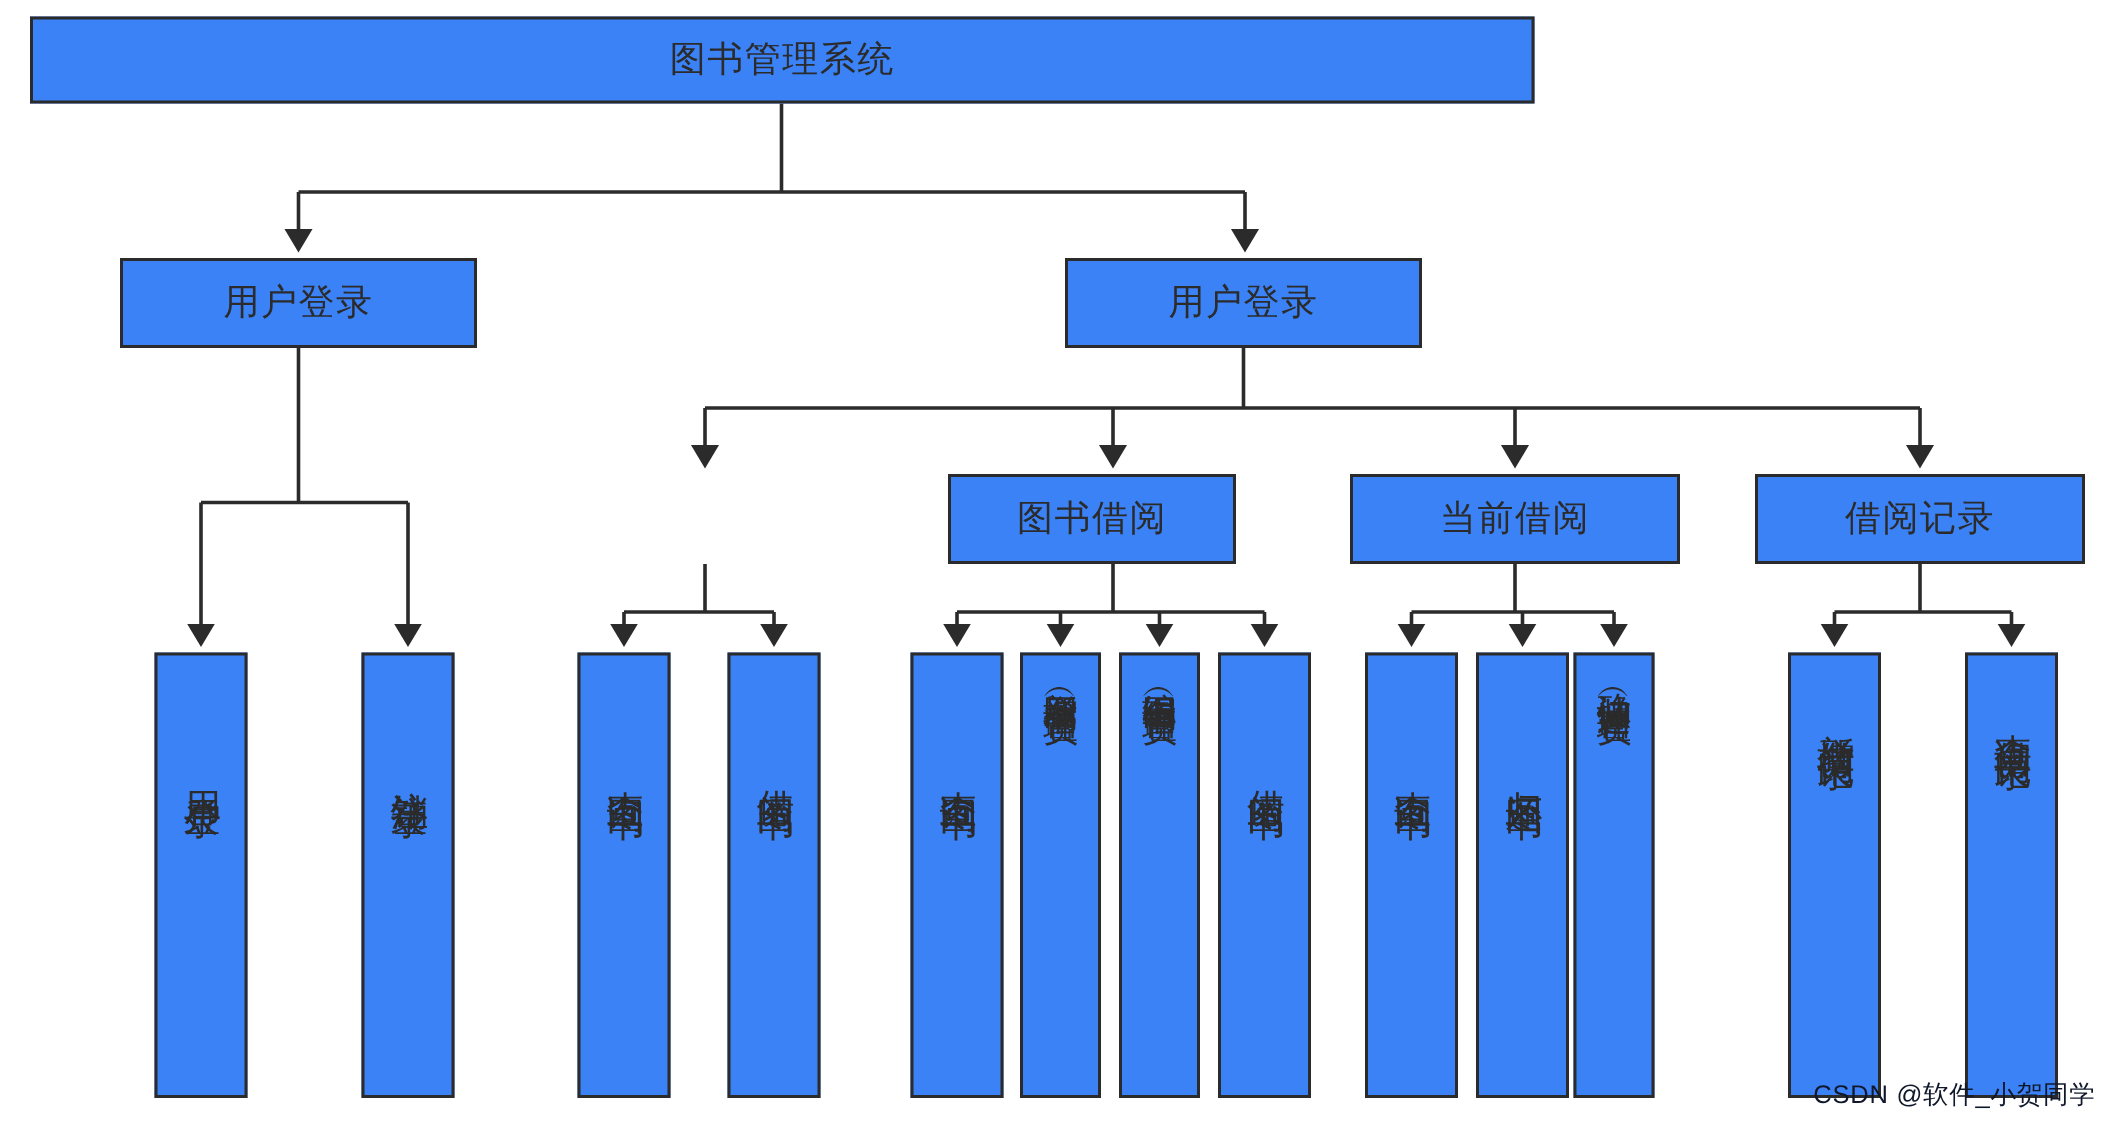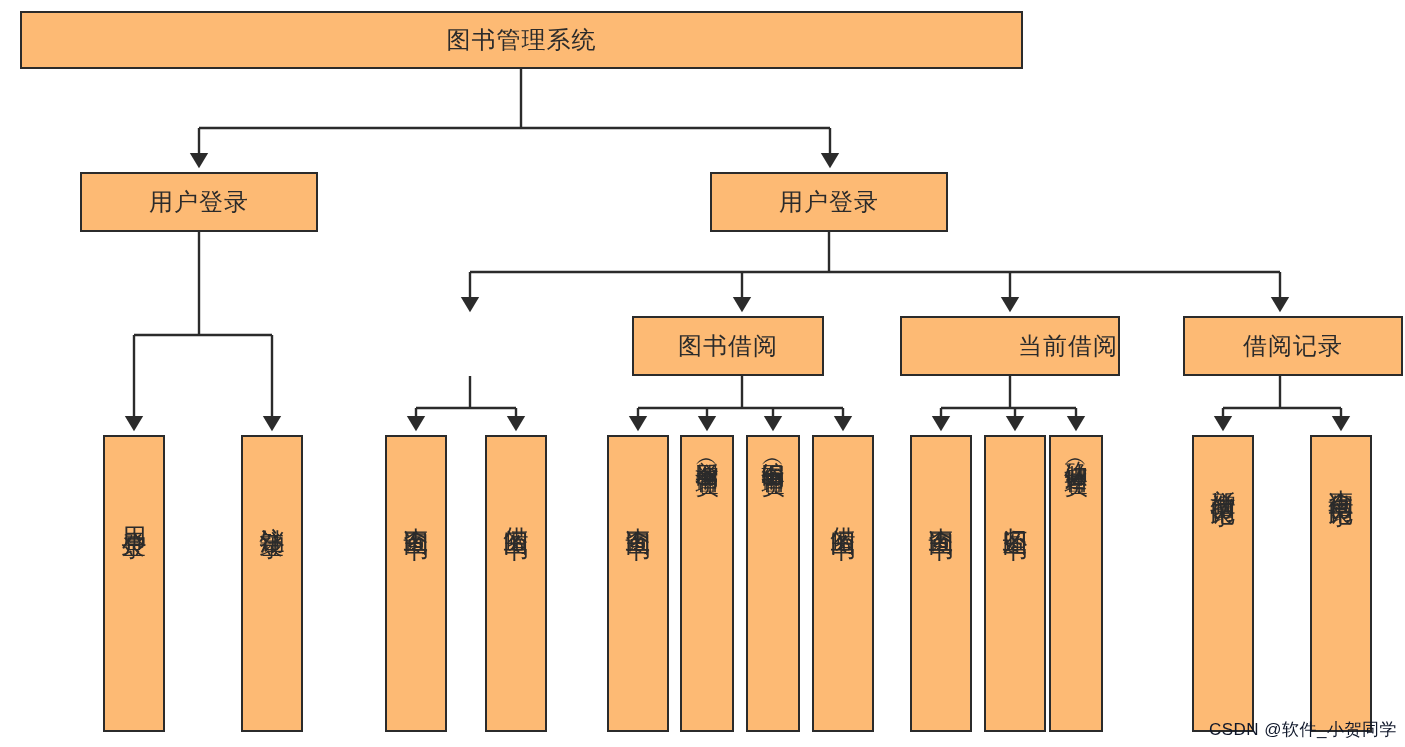--- a/index.html
+++ b/index.html
@@ -23,21 +23,21 @@
     position: absolute;
     left: 0;
     top: 0;
     width: 1405px;
     height: 747px;
     display: block;
   }
   .node {
     position: absolute;
     box-sizing: border-box;
-    background: #fdba74;
+    background: #3b82f6;
     border: 2px solid #2b2b2b;
     display: flex;
     align-items: center;
     justify-content: center;
     color: #2b2b2b;
   }
   .node-label {
     display: block;
     text-align: center;
     color: #2b2b2b;
@@ -155,25 +155,25 @@
 
   <div class="node" style="left:710px; top:172px; width:238px; height:60px;">
     <span class="node-label h-label">用户登录</span>
   </div>
 
 
   <div class="node" style="left:632px; top:316px; width:192px; height:60px;">
     <span class="node-label h-label">图书借阅</span>
   </div>
 
-  <div class="node" style="left:900px; top:316px; width:220px; height:60px;justify-content:flex-end;">
+  <div class="node" style="left:900px; top:316px; width:220px; height:60px;">
     <span class="node-label h-label">当前借阅</span>
   </div>
 
-  <div class="node" style="left:1170px; top:316px; width:220px; height:60px;margin-left:13px;">
+  <div class="node" style="left:1170px; top:316px; width:220px; height:60px;">
     <span class="node-label h-label">借阅记录</span>
   </div>
 
   <div class="node v-node" style="left:103px; top:435px; width:62px; height:297px;">
     <span class="node-label v-label" style="margin-top:70px;">用户登录</span>
   </div>
 
   <div class="node v-node" style="left:241px; top:435px; width:62px; height:297px;">
     <span class="node-label v-label" style="margin-top:70px;">注销登录</span>
   </div>

